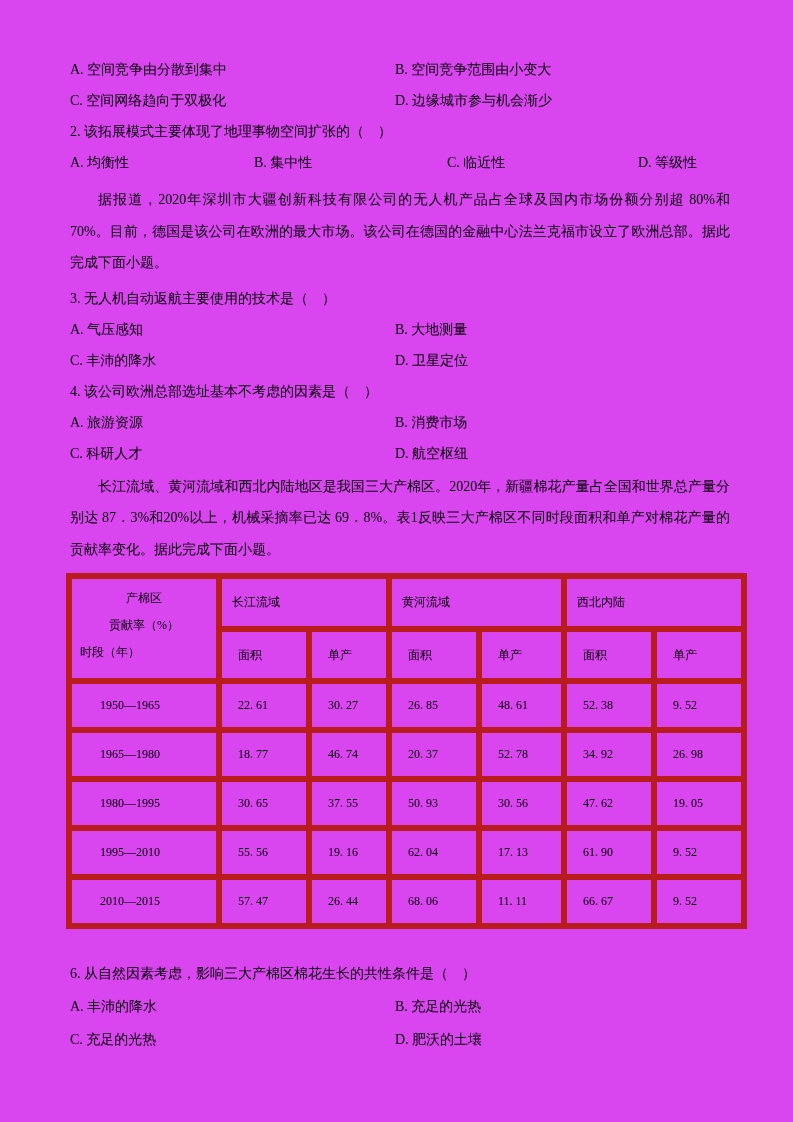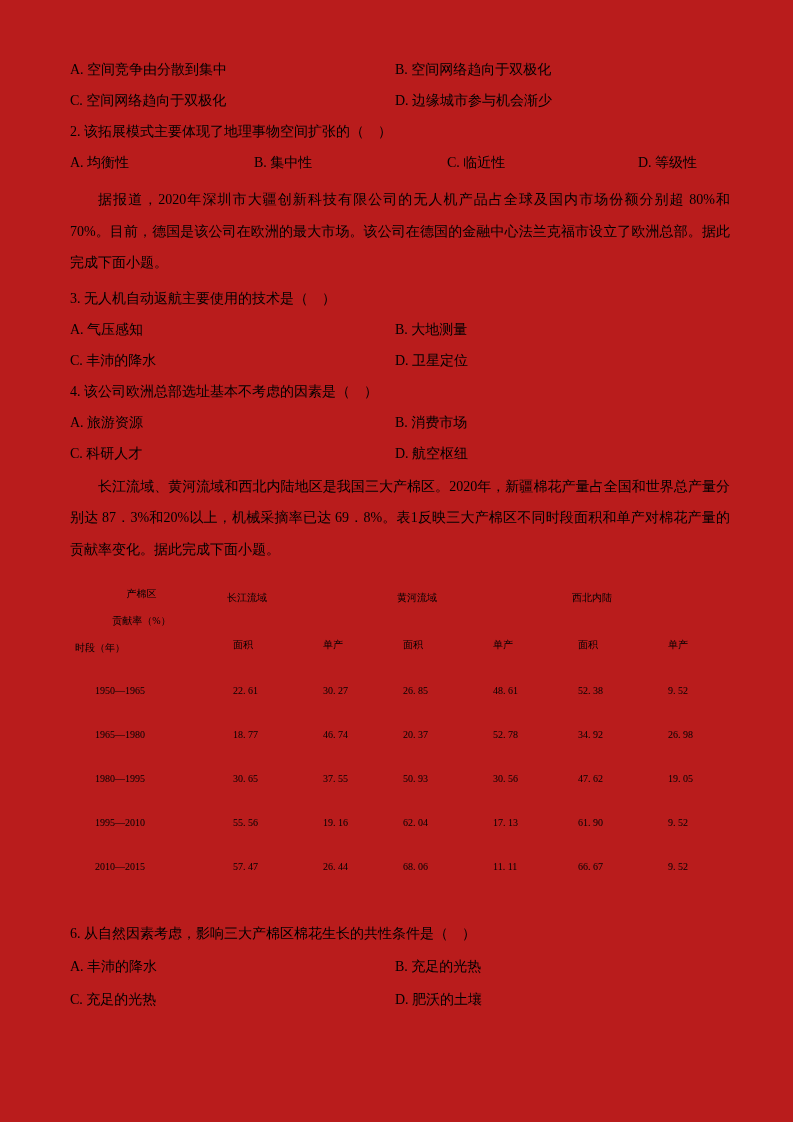--- a/index.html
+++ b/index.html
@@ -1,21 +1,21 @@
 <!DOCTYPE html>
 <html><head>
 <meta charset="utf-8">
 <style>
   html, body { margin: 0; padding: 0; background: #e8e8e8; }
   .page {
     position: relative;
     width: 793px;
     height: 1122px;
     margin: 0 auto;
-    background: #b91c1c;
+    background: #d946ef;
     box-sizing: border-box;
     padding: 54px 63px 40px 70px;
     font-family: "Liberation Serif", "DejaVu Serif", serif;
     font-size: 14px;
     color: #000000;
     overflow: hidden;
   }
   .line { line-height: 31px; white-space: nowrap; }
   .opt-row { display: flex; line-height: 31px; }
   .opt-row .opt-left { width: 325px; flex: 0 0 325px; }
@@ -34,22 +34,22 @@
   .stem-plain { margin-top: 0; }
 
   table.grid {
     border-collapse: collapse;
     margin-top: 8px;
     margin-left: -4px;
     table-layout: fixed;
     width: 675px;
   }
   table.grid td {
-    border: 1px solid #b91c1c;
-    font-size: 10px;
+    border: 6px solid #b91c1c;
+    font-size: 12px;
     vertical-align: middle;
     padding: 0 4px 0 16px;
     overflow: hidden;
     white-space: nowrap;
   }
   table.grid tr.hdr1 td { height: 47px; }
   table.grid tr.hdr2 td { height: 46px; }
   table.grid tr.data td { height: 43px; }
   table.grid td.group { padding-left: 10px; }
   table.grid td.period { padding-left: 28px; }
@@ -60,21 +60,21 @@
   .q5block { margin-top: 28px; }
   .q5block .line, .q5block .opt-row { line-height: 33px; }
 </style>
 </head>
 <body>
 
 <div class="page">
 
   <div class="opt-row">
     <span class="opt-left">A. 空间竞争由分散到集中</span>
-    <span>B. 空间网络趋向于双极化</span>
+    <span>B. 空间竞争范围由小变大</span>
   </div>
   <div class="opt-row">
     <span class="opt-left">C. 空间网络趋向于双极化</span>
     <span>D. 边缘城市参与机会渐少</span>
   </div>
 
   <div class="stem stem-plain line">2. 该拓展模式主要体现了地理事物空间扩张的（　）</div>
   <div class="opt-row-4">
     <span class="o1">A. 均衡性</span>
     <span class="o2">B. 集中性</span>

